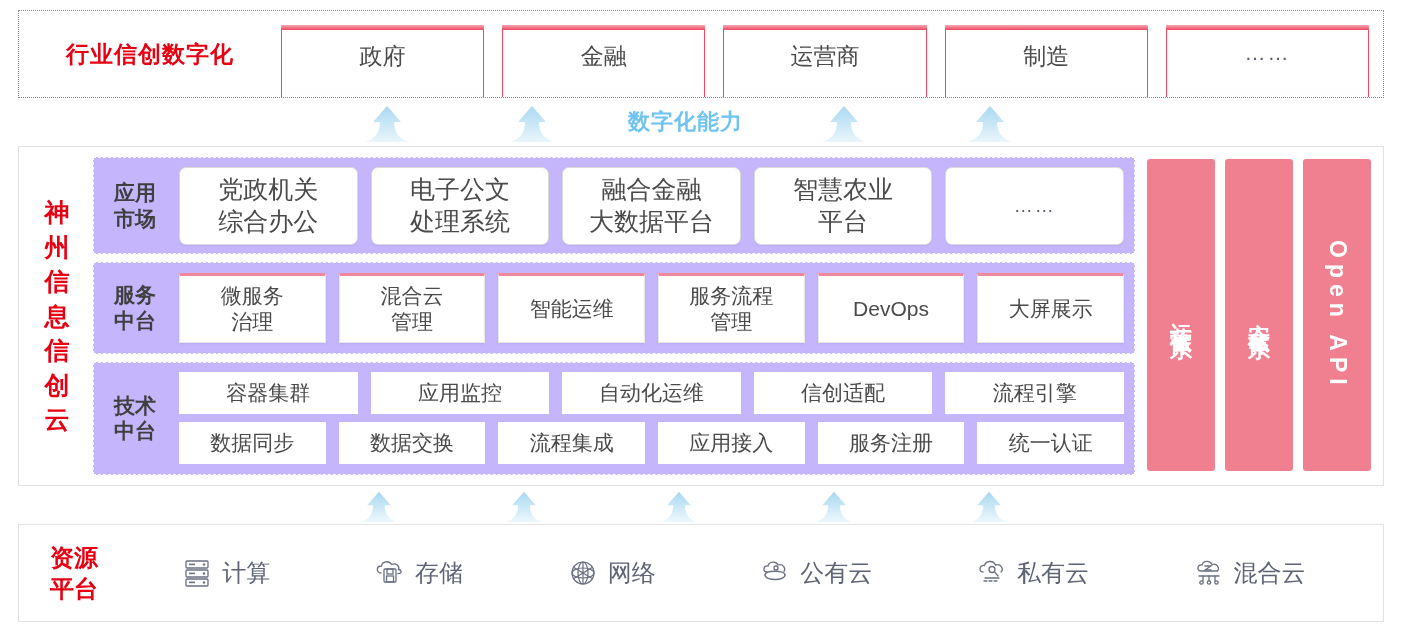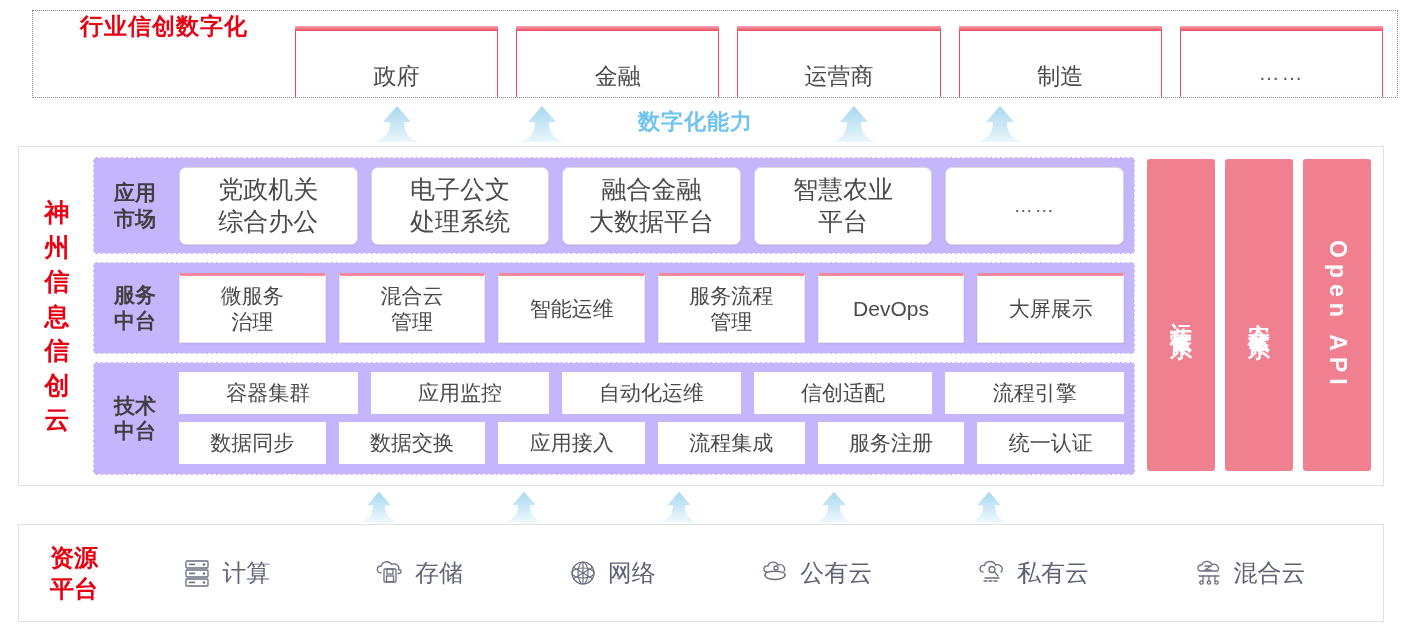--- a/index.html
+++ b/index.html
@@ -7,24 +7,24 @@
     width:1402px;height:632px;
     background:#ffffff;
     font-family:"Liberation Sans","DejaVu Sans",sans-serif;
     overflow:hidden;
     position:relative;
   }
   .stage{position:relative;width:1402px;height:632px;}
 
   
   .industry-band{
-    position:absolute;left:32px;top:10px;width:1366px;height:88px;
+    position:absolute;left:18px;top:10px;width:1366px;height:88px;
     border:1px dotted #8a8a8a;
     box-sizing:border-box;
-    display:flex;
+    display:flex;align-items:center;
     overflow:hidden;
   }
   .industry-title{
     width:262px;text-align:center;
     color:#e60012;font-weight:bold;font-size:23px;
     letter-spacing:1px;
     flex:0 0 auto;
   }
   .industry-boxes{
     flex:1 1 auto;display:flex;align-items:flex-start;
@@ -32,33 +32,33 @@
     padding-right:14px;
   }
   .ind-box{
     flex:1 1 0;height:90px;
     background:linear-gradient(to bottom,#ffffff 0%,#ffffff 55%,#fdfdfd 100%);
     border:1px solid #ef4a5f;
     border-top:none;
     box-sizing:border-box;
     position:relative;
     display:flex;align-items:flex-start;justify-content:center;
-    padding-top:30px;
+    padding-top:11px;
     font-size:23px;color:#4a4a4a;
     box-shadow:0 1px 3px rgba(0,0,0,0.04);
   }
   .ind-box::before{
     content:"";position:absolute;left:-1px;right:-1px;top:-5px;height:5px;
     background:linear-gradient(to bottom,#f6a7b4,#ef4a5f);
   }
   .ind-box.dots{color:#5a5a6a;letter-spacing:2px;font-size:21px;}
 
   
   .arrow-strip-top{
-    position:absolute;left:18px;top:100px;width:1366px;height:44px;
+    position:absolute;left:8px;top:100px;width:1366px;height:44px;
   }
   .cap-label{
     position:absolute;left:620px;top:7px;
     color:#6fc3f0;font-size:22px;font-weight:bold;letter-spacing:1px;
   }
   .uparrow{position:absolute;bottom:0;width:48px;height:40px;}
 
   
   .cloud-panel{
     position:absolute;left:18px;top:146px;width:1366px;height:340px;
@@ -298,22 +298,22 @@
             <div class="tech-line">
               <div class="tech-card">容器集群</div>
               <div class="tech-card">应用监控</div>
               <div class="tech-card">自动化运维</div>
               <div class="tech-card">信创适配</div>
               <div class="tech-card">流程引擎</div>
             </div>
             <div class="tech-line">
               <div class="tech-card">数据同步</div>
               <div class="tech-card">数据交换</div>
+              <div class="tech-card">流程集成</div>
               <div class="tech-card">应用接入</div>
-              <div class="tech-card">流程集成</div>
               <div class="tech-card">服务注册</div>
               <div class="tech-card">统一认证</div>
             </div>
           </div>
         </div>
 
       </div>
 
       <div class="pillars">
         <div class="pillar">

